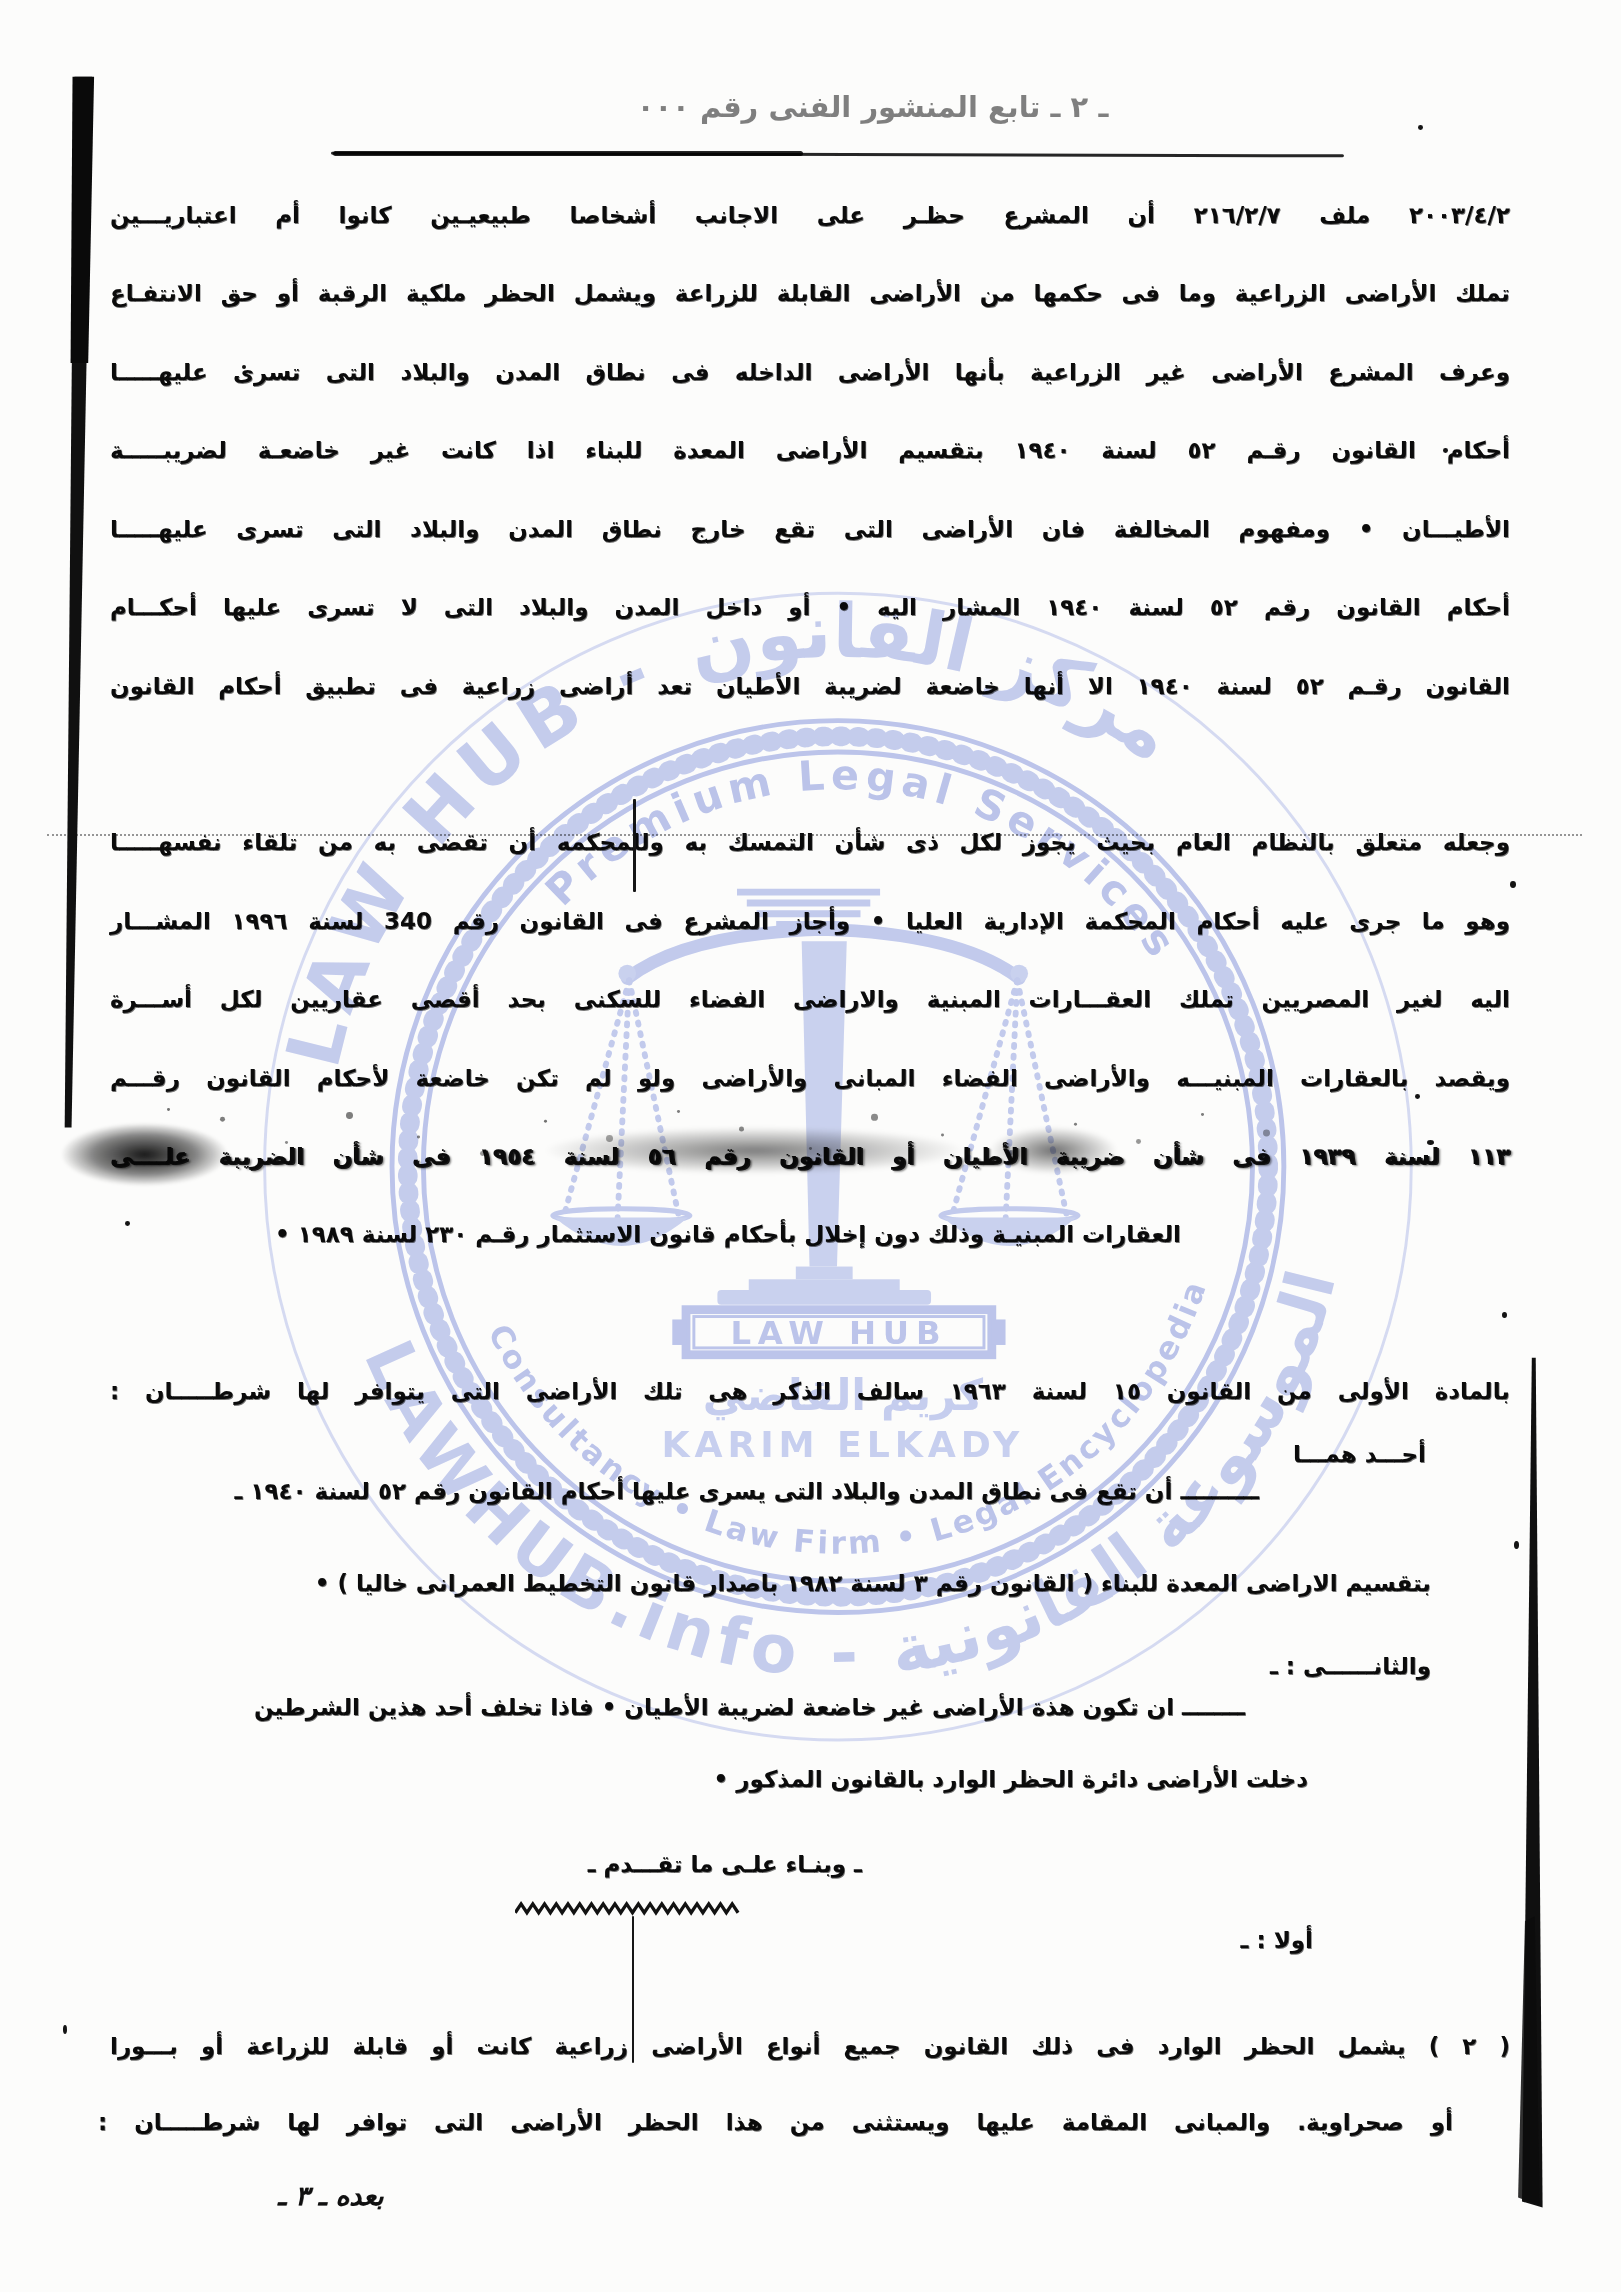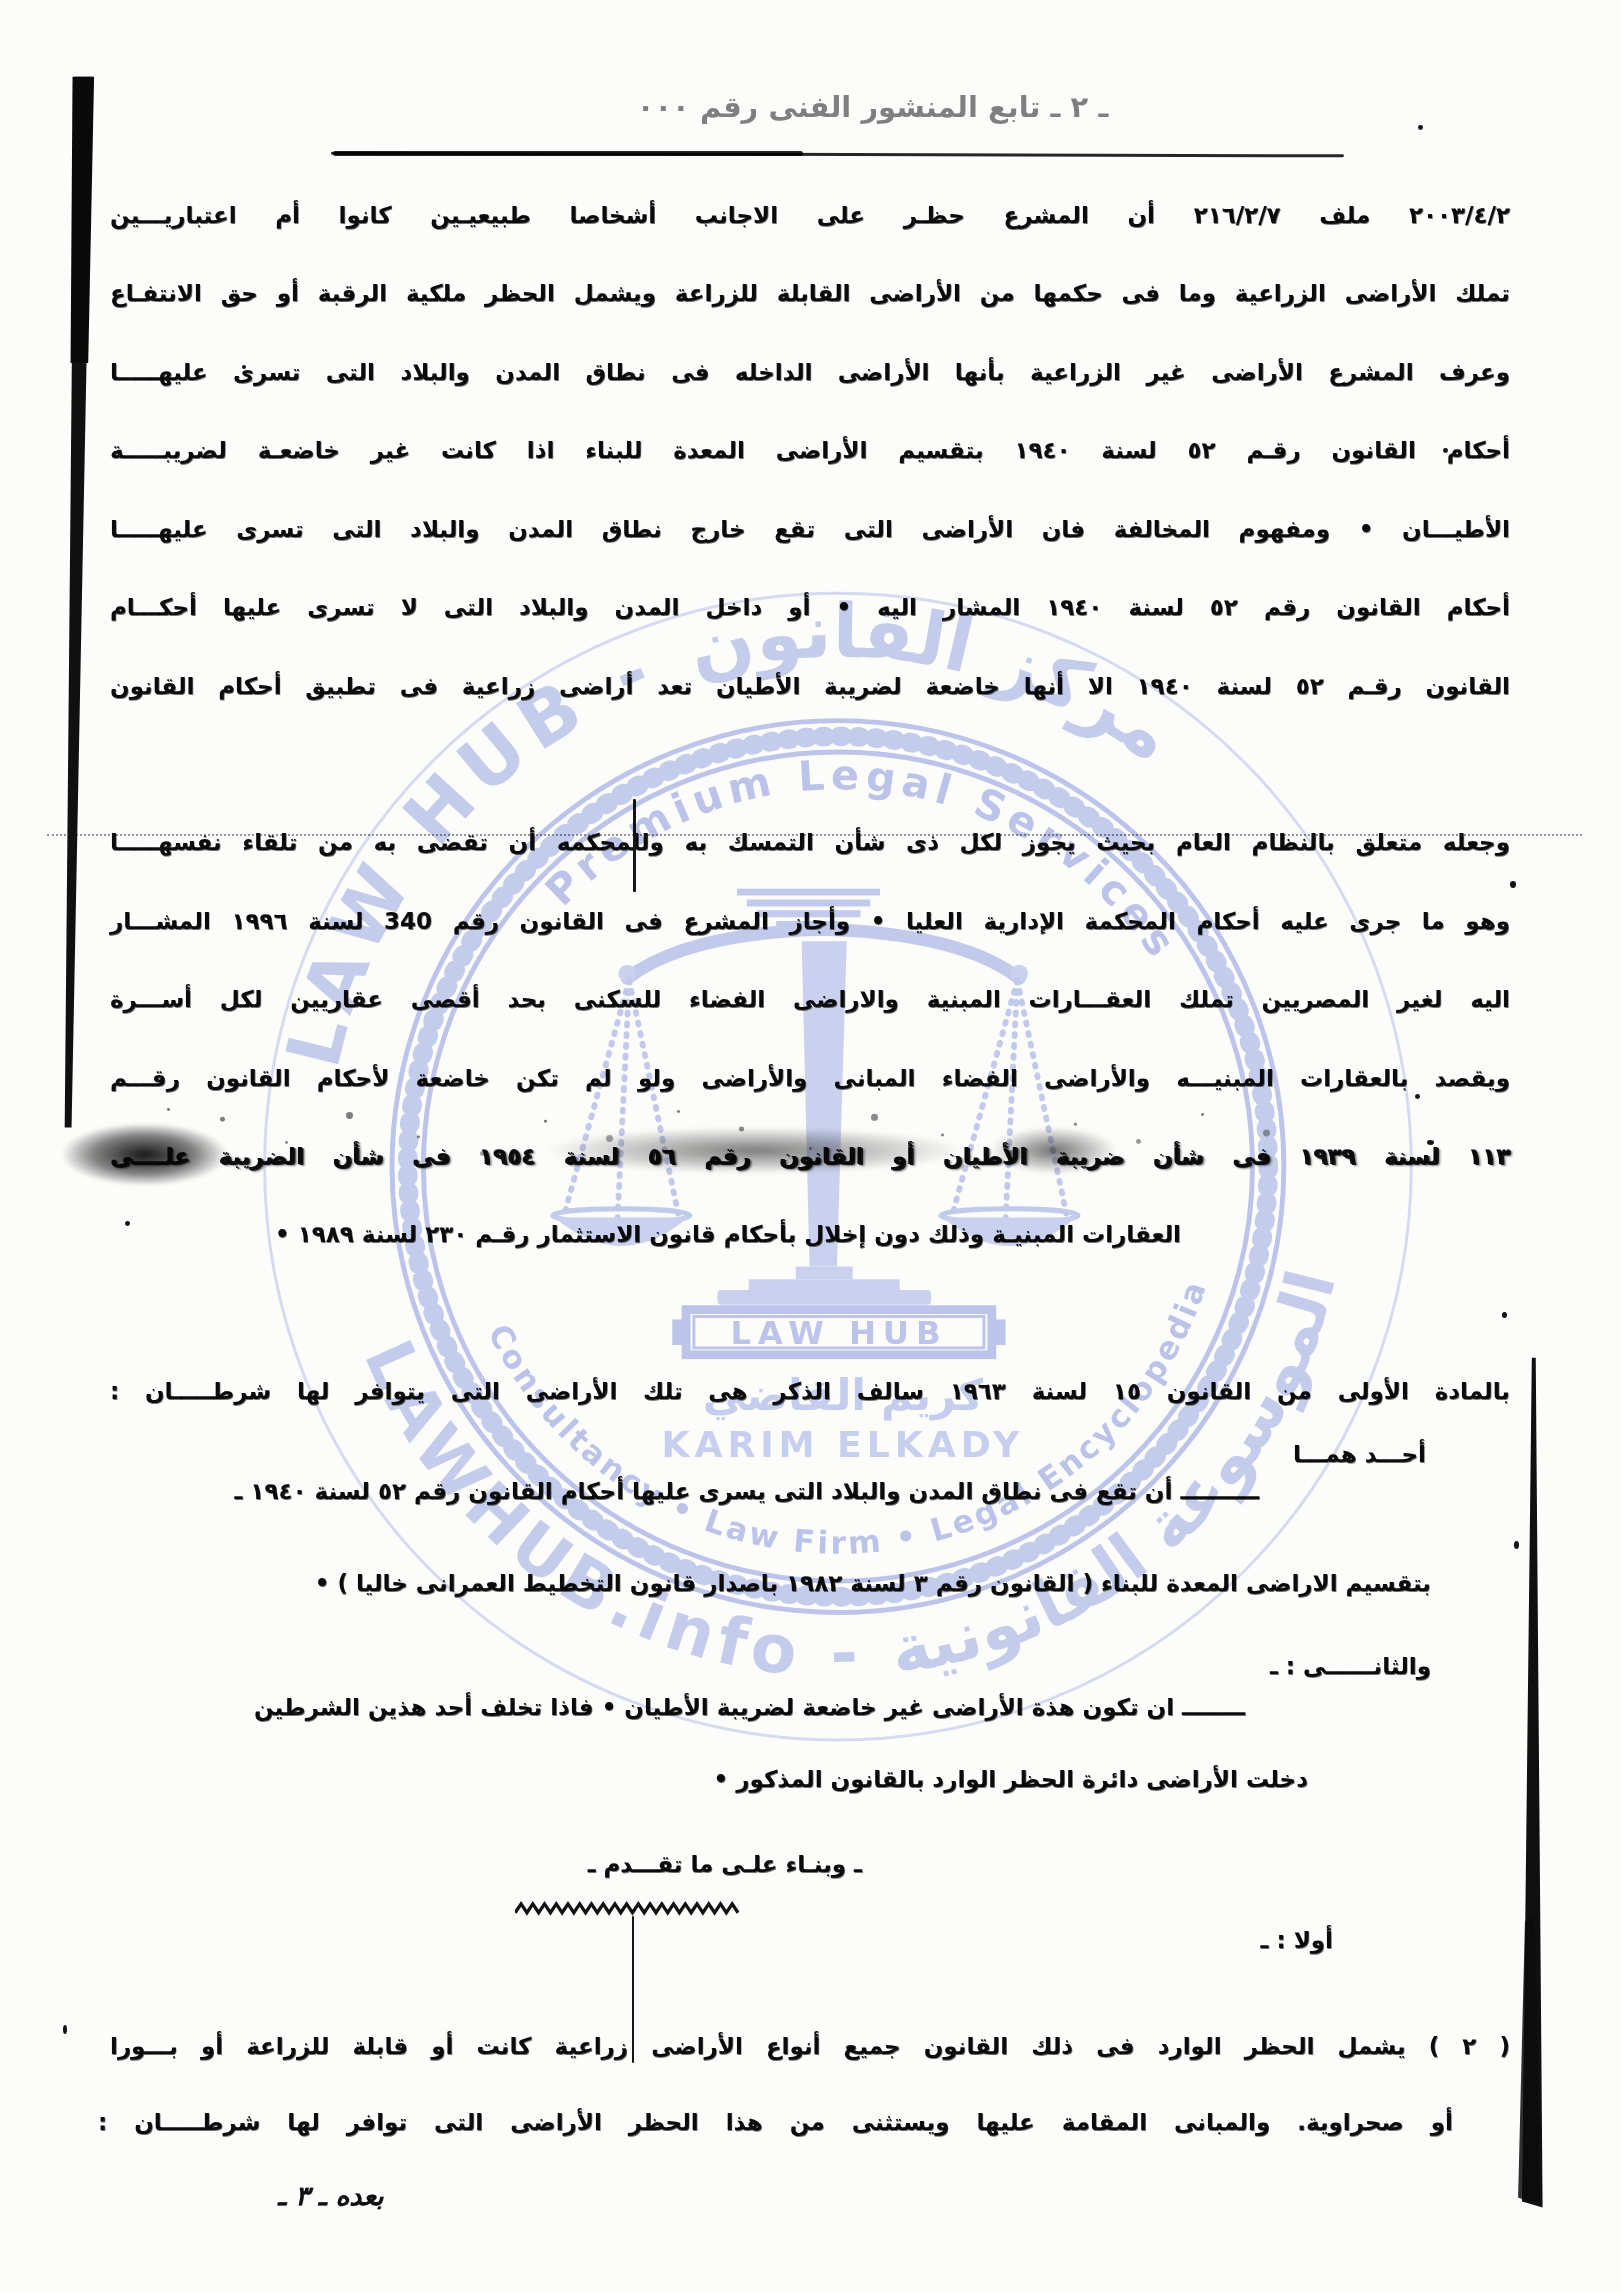--- a/index.html
+++ b/index.html
@@ -74,21 +74,21 @@
   <div class="ln ln-j smudged" style="top:1135px">١١٣ لسنة ١٩٣٩ فى شأن ضريبة الأطيان أو القانون رقم ٥٦ لسنة ١٩٥٤ فى شأن الضريبة علــــى</div>
   <div class="ln" style="top:1213px;right:440px">العقارات المبنيـة وذلك دون إخلال بأحكام قانون الاستثمار رقـم ٢٣٠ لسنة ١٩٨٩ •</div>
   <div class="ln ln-j" style="top:1370px">بالمادة الأولى من القانون ١٥ لسنة ١٩٦٣ سالف الذكر هى تلك الأراضى التى يتوافر لها شرطـــــان :</div>
   <div class="ln" style="top:1433px;right:195px">أحـــد همـــا</div>
   <div class="ln" style="top:1470px;right:362px">ــــــــــ أن تقع فى نطاق المدن والبلاد التى يسرى عليها أحكام القانون رقم ٥٢ لسنة ١٩٤٠ ـ</div>
   <div class="ln" style="top:1562px;right:190px">بتقسيم الاراضى المعدة للبناء ( القانون رقم ٣ لسنة ١٩٨٢ باصدار قانون التخطيط العمرانى خاليا ) •</div>
   <div class="ln" style="top:1645px;right:190px">والثانــــــى : ـ</div>
   <div class="ln" style="top:1686px;right:376px">ــــــــ ان تكون هذة الأراضى غير خاضعة لضريبة الأطيان • فاذا تخلف أحد هذين الشرطين</div>
   <div class="ln" style="top:1758px;right:313px">دخلت الأراضى دائرة الحظر الوارد بالقانون المذكور •</div>
   <div class="ln" style="top:1843px;right:759px">ـ وبنـاء علـى ما تقـــدم ـ</div>
-  <div class="ln" style="top:1919px;right:288px">أولا : ـ</div>
+  <div class="ln" style="top:1919px;right:308px">أولا : ـ</div>
   <div class="ln ln-j" style="top:2025px">( ٢ ) يشمل الحظر الوارد فى ذلك القانون جميع أنواع الأراضى زراعية كانت أو قابلة للزراعة أو بـــورا</div>
   <div class="ln ln-j" style="top:2101px;left:98px;width:1355px">أو صحراوية. والمبانى المقامة عليها ويستثنى من هذا الحظر الأراضى التى توافر لها شرطـــــان :</div>
 
   <svg class="squiggle" style="left:515px;top:1900px" width="235" height="17.6" viewBox="0 0 240 18">
     <path d="M0,13 l6,-9 l6,9 l6,-9 l6,9 l6,-9 l6,9 l6,-9 l6,9 l6,-9 l6,9 l6,-9 l6,9 l6,-9 l6,9 l6,-9 l6,9 l6,-9 l6,9 l6,-9 l6,9 l6,-9 l6,9 l6,-9 l6,9 l6,-9 l6,9 l6,-9 l6,9 l6,-9 l6,9 l6,-9 l6,9 l6,-9 l6,9 l6,-9 l6,9 l6,-9 l6,9" fill="none" stroke="#121212" stroke-width="3.4"></path>
   </svg>
 
   <div class="footer-note">بعده ـ ٣ ـ</div>
 
   <div class="blob blob1"></div>

